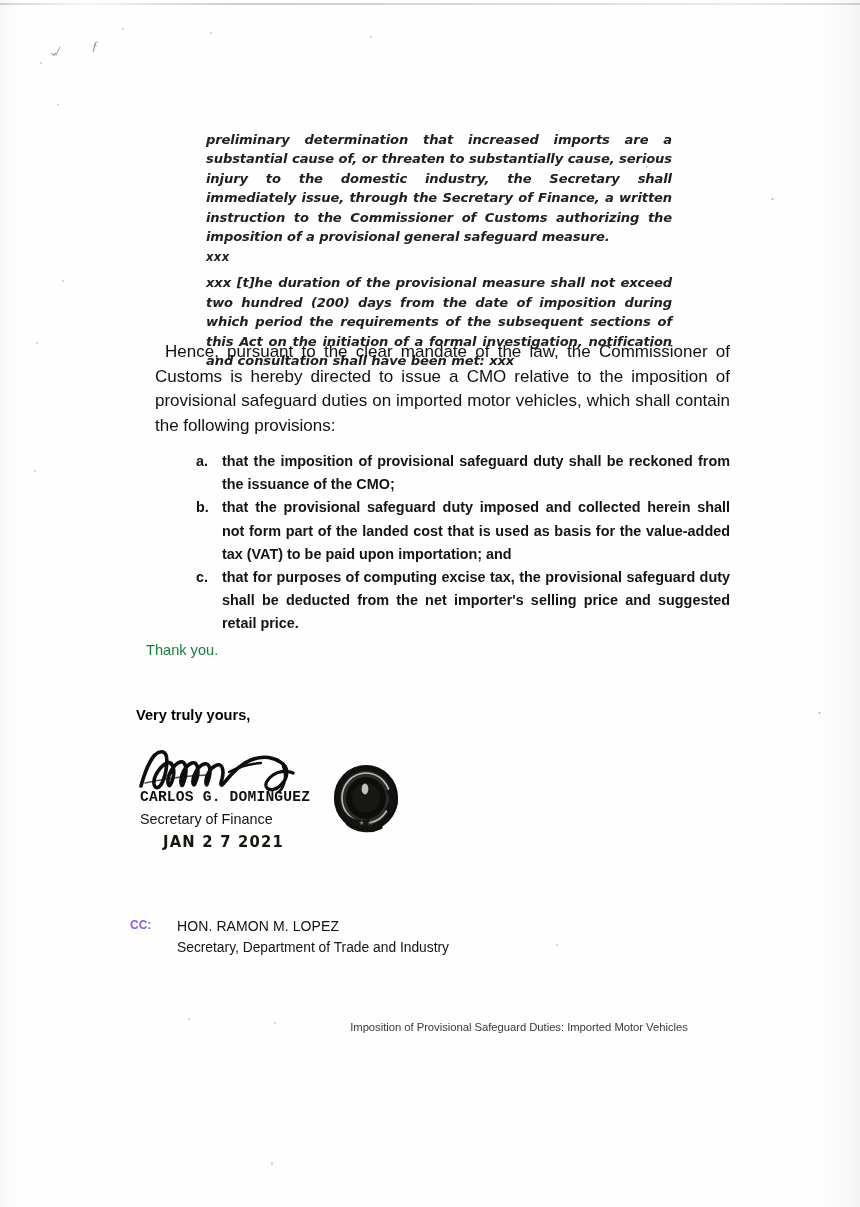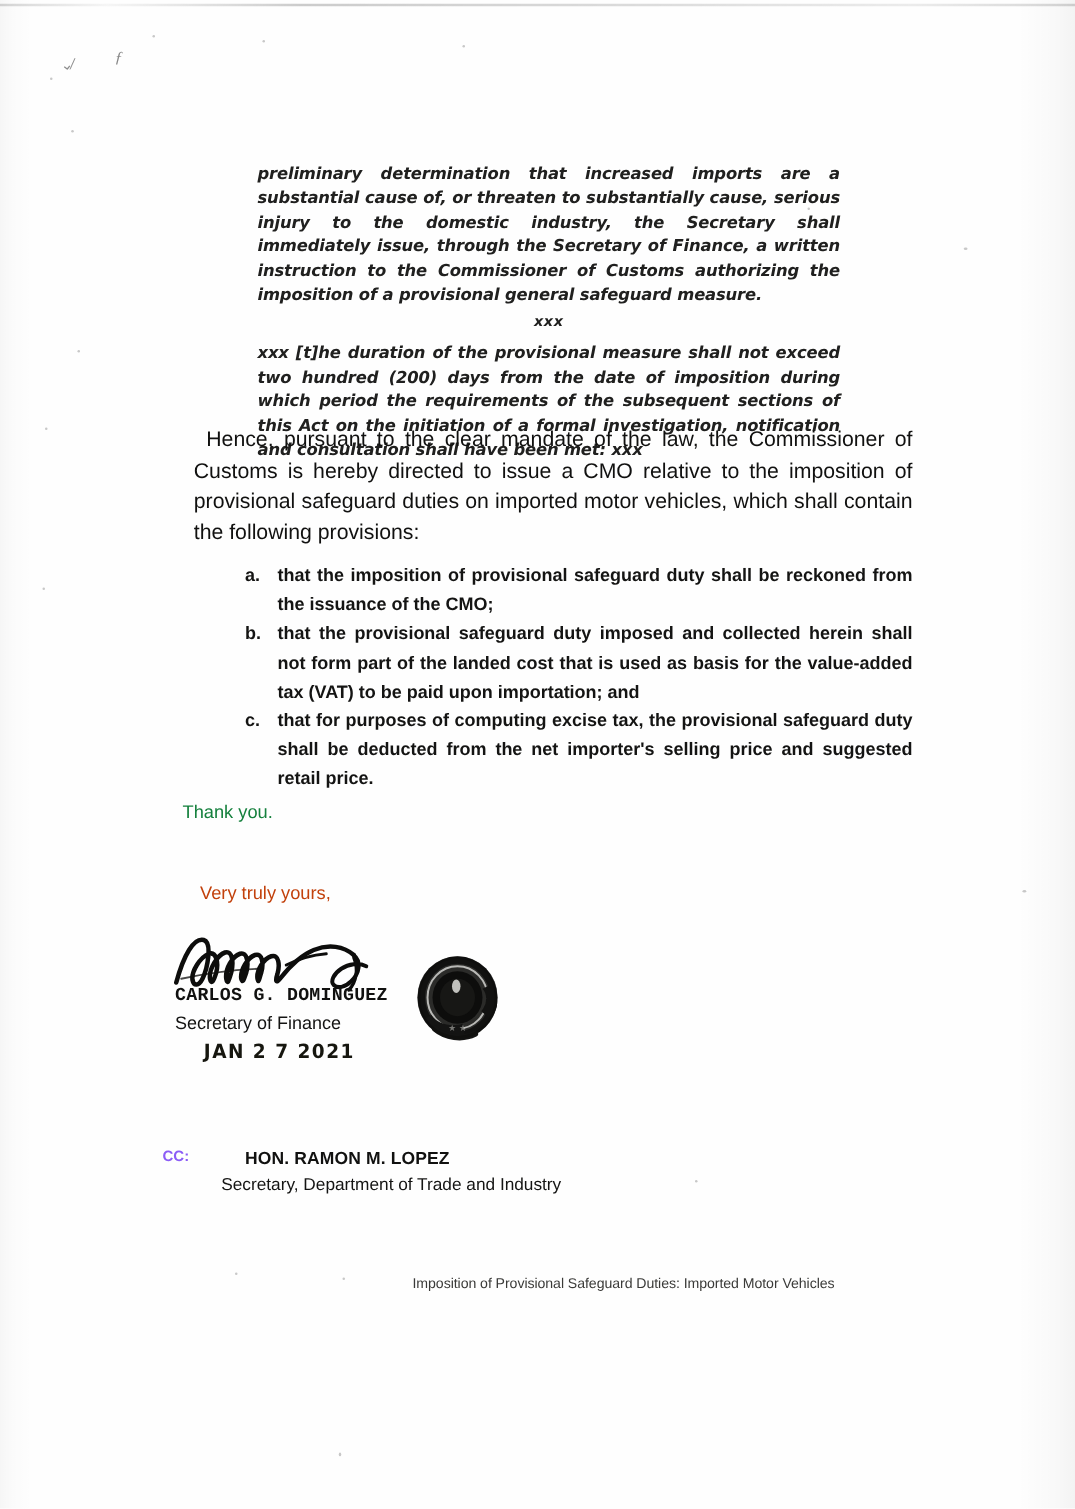--- a/index.html
+++ b/index.html
@@ -79,21 +79,21 @@
     font-family: "DejaVu Sans", sans-serif;
     font-style: italic;
     font-weight: 600;
     font-size: 13.1px;
     line-height: 19.4px;
     color: #20201f;
     text-align: justify;
     letter-spacing: -0.12px;
   }
   .quote-sep {
-    text-align: center;
+    text-align: left;
     font-style: italic;
     font-weight: 700;
     font-size: 11.5px;
     line-height: 18px;
     letter-spacing: 0.4px;
     margin: 2px 0 0 0;
   }
   .quote-p2 {
     margin-top: 7px;
   }
@@ -147,25 +147,26 @@
   .thank-you {
     position: absolute;
     left: 146px;
     top: 642px;
     font-size: 14.6px;
     color: #15803d;
     font-family: "Liberation Sans", sans-serif;
   }
   .very-truly {
     position: absolute;
-    left: 160px;
+    left: 136px;
     top: 707px;
     font-size: 14.6px;
-    color: #c2410c;
-    font-family: "Liberation Sans", sans-serif;
+    color: #000000;
+    font-family: "Liberation Sans", sans-serif;
+    font-weight: bold;
   }
 
   
   .signature-svg {
     position: absolute;
     left: 133px;
     top: 742px;
     width: 215px;
     height: 62px;
     pointer-events: none;
@@ -219,42 +220,41 @@
     font-size: 12px;
     font-weight: 700;
     color: #8b5cf6;
     font-family: "Liberation Sans", sans-serif;
   }
   .cc-name {
     position: absolute;
     left: 177px;
     top: 918px;
     font-size: 14px;
-    font-weight: 700;
+    font-weight: 400;
     letter-spacing: 0.1px;
     color: #111110;
     font-family: "Liberation Sans", sans-serif;
-    margin-left: 19px;
   }
   .cc-dept {
     position: absolute;
     left: 177px;
     top: 940px;
     font-size: 13.8px;
     color: #141413;
     font-family: "Liberation Sans", sans-serif;
   }
 
   
   .footer {
     position: absolute;
     left: 330px;
     top: 1019px;
     width: 378px;
-    text-align: left;
+    text-align: center;
     color: #3a3a38;
     font-family: "Liberation Sans", sans-serif;
   }
   .footer-title {
     font-size: 11.3px;
     line-height: 16px;
     letter-spacing: -0.05px;
   }
   .footer-page {
     font-size: 11.3px;

